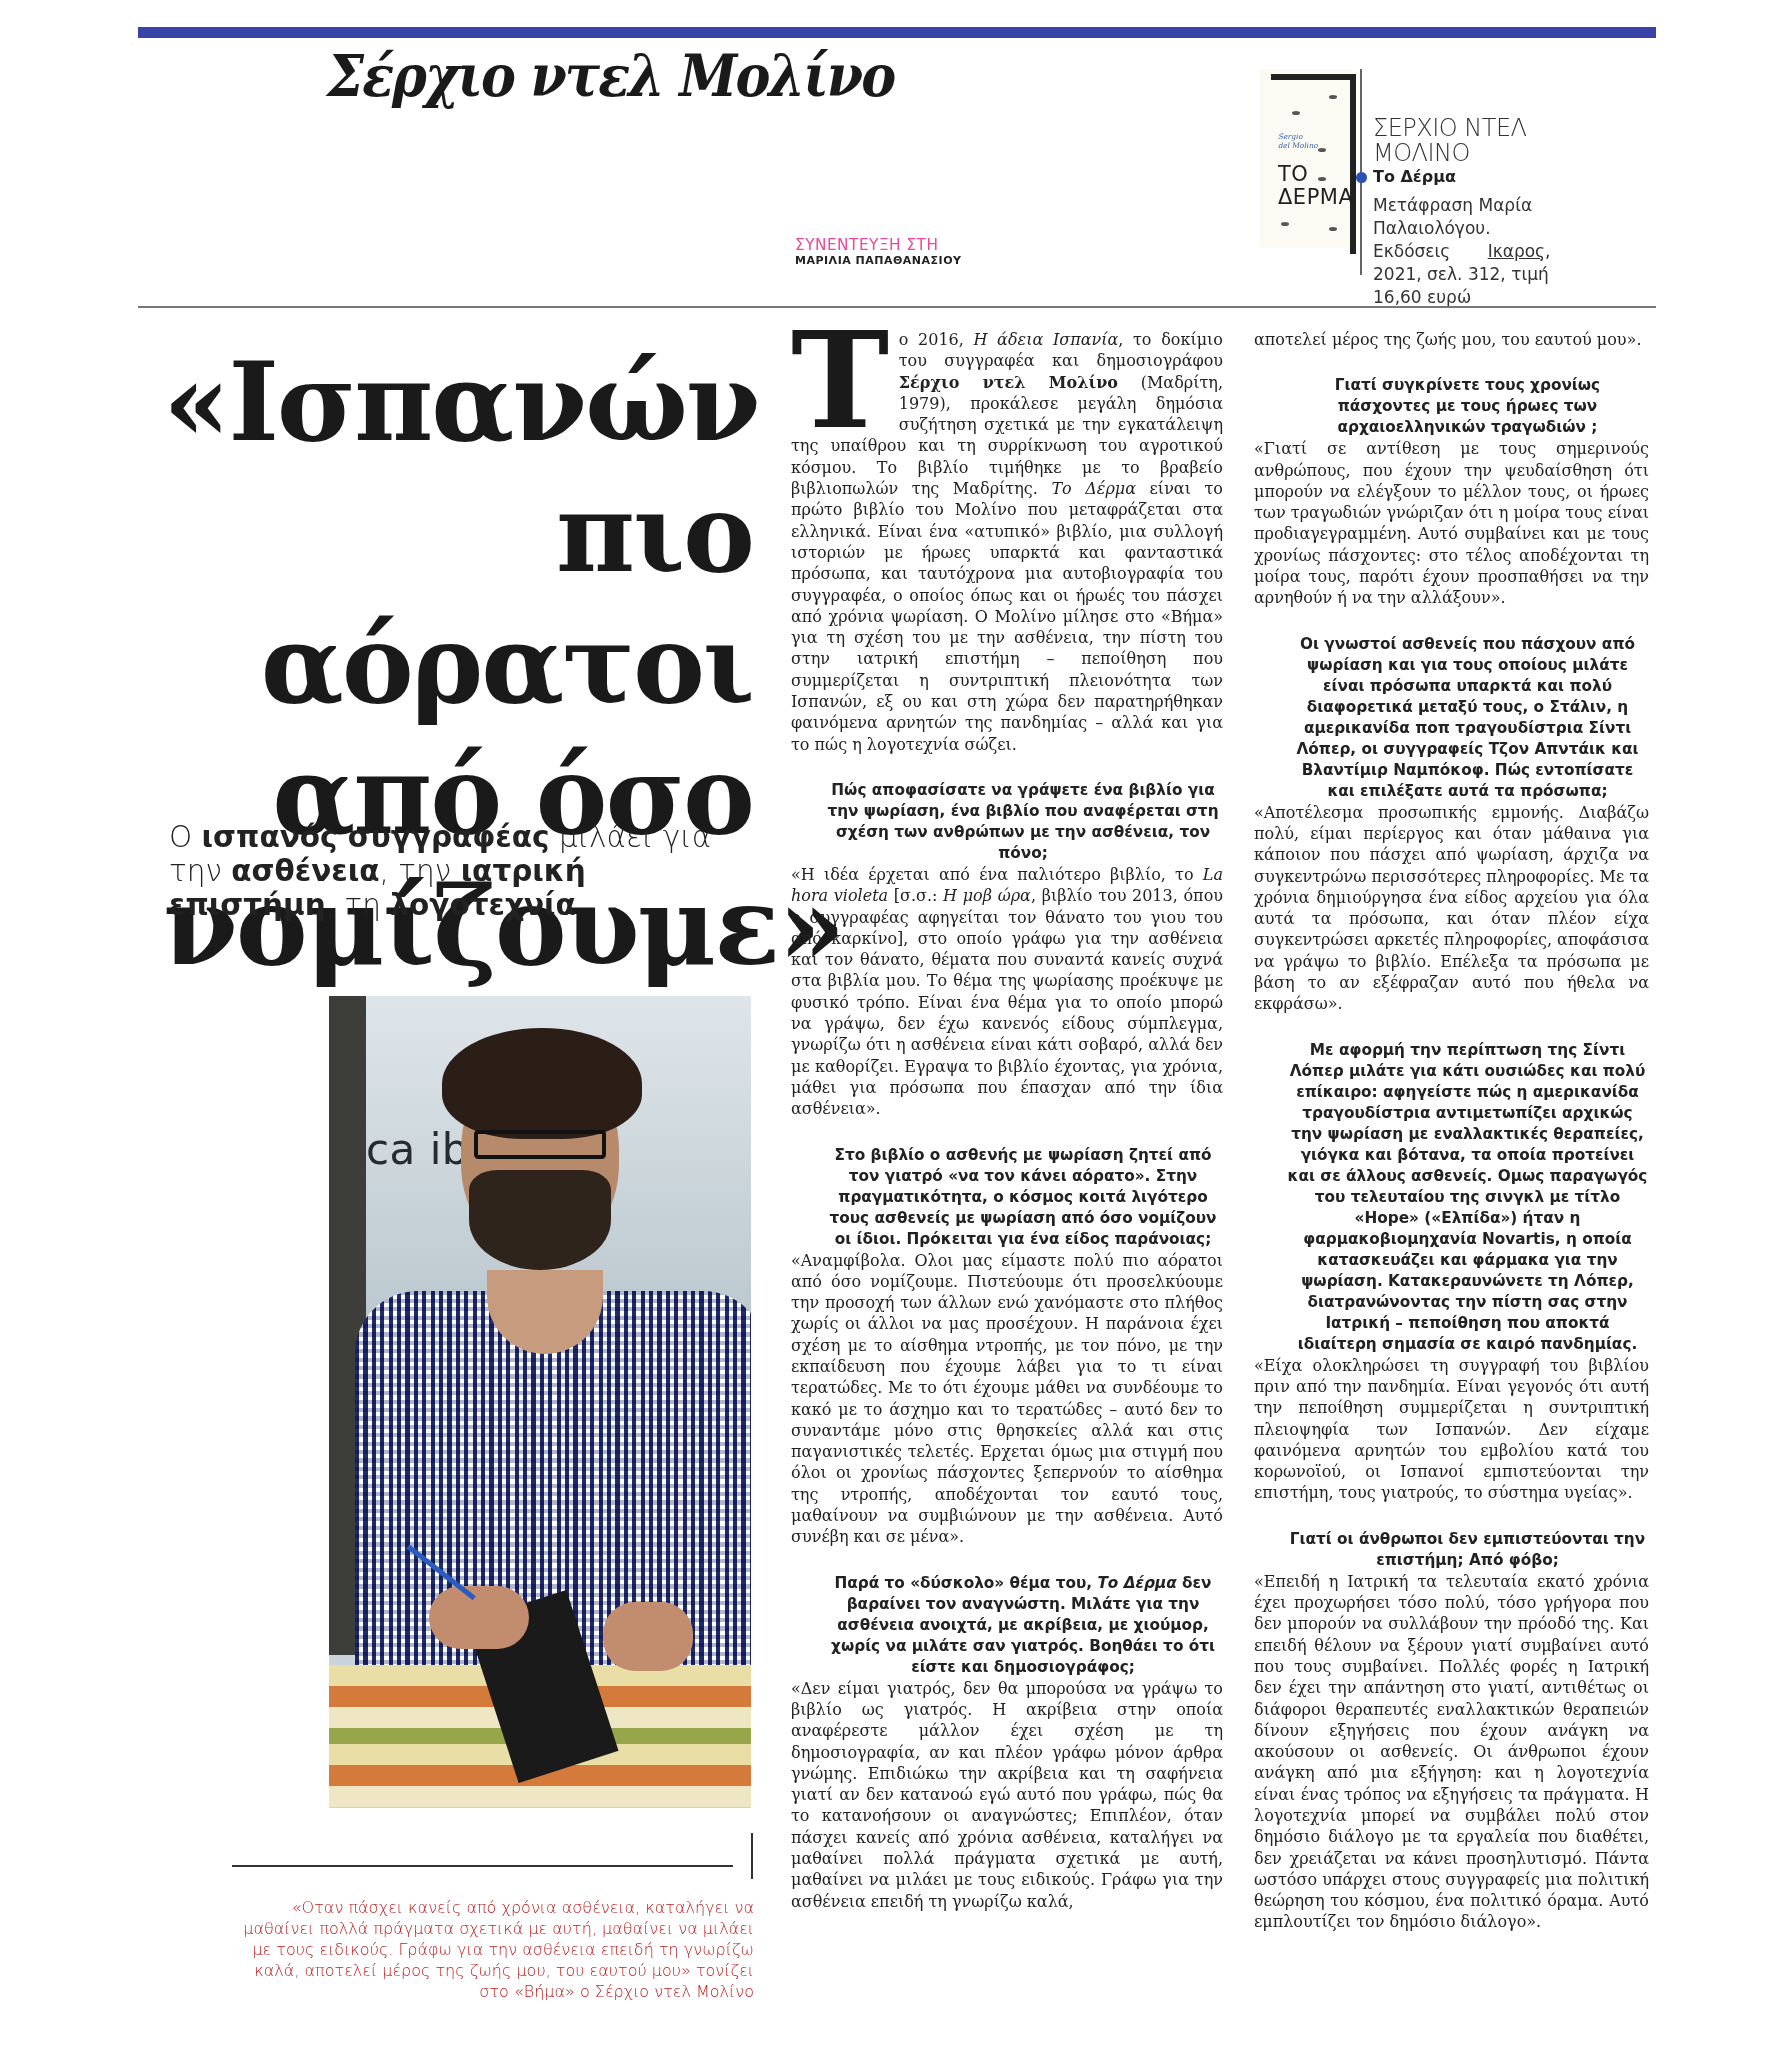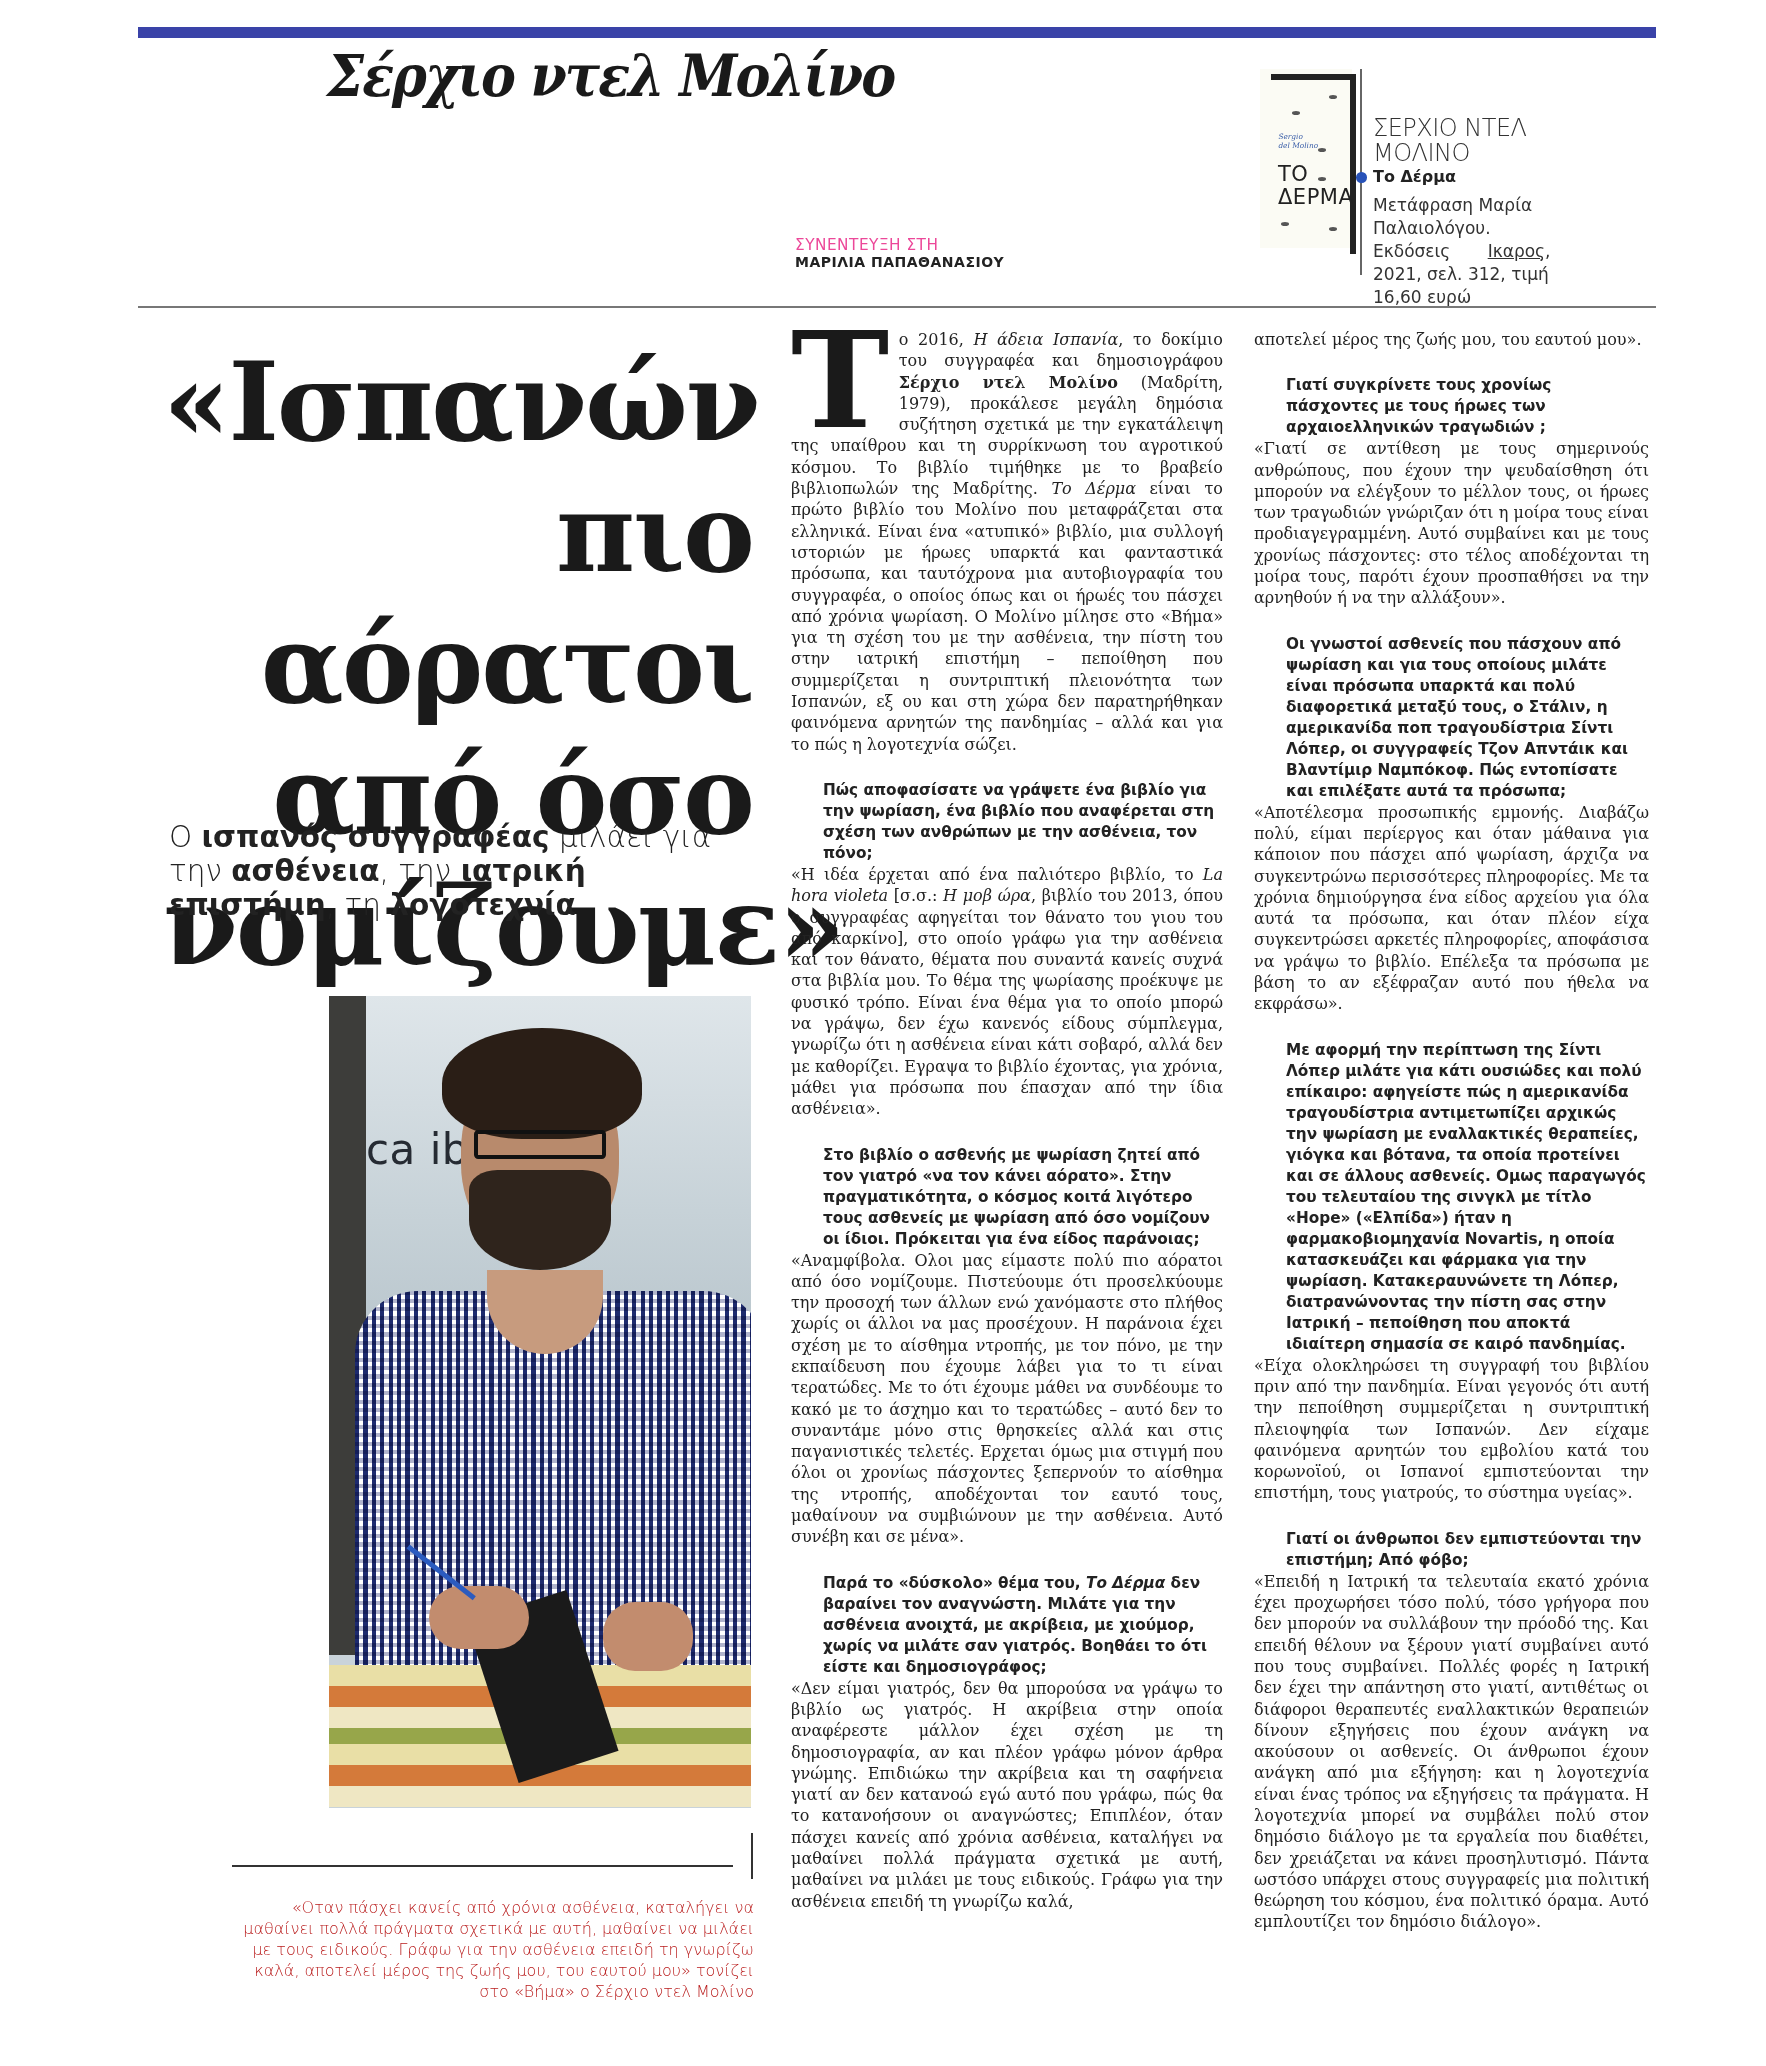--- a/index.html
+++ b/index.html
@@ -1,21 +1,21 @@
 <!DOCTYPE html>
 <html style="font-size:8.4px"><head>
 <meta charset="utf-8">
 <style>
   html, body { margin:0; padding:0; background:#ffffff; }
   body { width:1766px; height:2066px; position:relative; overflow:hidden; font-family:"DejaVu Serif", serif; color:#1d1d1d; }
   .topbar { position:absolute; left:138px; top:27px; width:1518px; height:10.5px; background:#3a43a8; }
   .kicker { position:absolute; left:327px; top:42px; font-family:"DejaVu Serif", serif; font-style:italic; font-weight:bold; font-size:57px; letter-spacing:-2.1px; color:#1a1a1a; transform:scaleX(0.92); transform-origin:left; }
   .byline { position:absolute; left:795px; top:236px; font-family:"DejaVu Sans", sans-serif; }
   .byline .pre { font-size:15.3px; color:#ec4899; letter-spacing:0.5px; font-weight:normal; }
-  .byline .name { font-size:14px; font-weight:bold; color:#222; letter-spacing:0.5px; }
+  .byline .name { font-size:11px; font-weight:bold; color:#222; letter-spacing:0.5px; }
   .rule-top { position:absolute; left:138px; top:306px; width:1518px; height:2.1px; background:#777; }
 
   .bookbox { position:absolute; left:1244px; top:58px; width:422px; height:232px; }
   .cover { position:absolute; left:16px; top:10.5px; width:92px; height:179px; background:#fbfbf4; }
   .cover-bracket { position:absolute; left:10.5px; top:5.3px; width:79px; height:174px; border-top:6.3px solid #222; border-right:6.3px solid #222; border-top-left-radius:16px 16px; border-top-left-radius:0; }
   .cover-author { position:absolute; left:18.4px; top:63px; font-family:"DejaVu Serif", serif; font-style:italic; font-size:7.4px; color:#3a5ea8; line-height:9.5px; }
   .cover-title { position:absolute; left:18px; top:94px; font-family:"DejaVu Sans", sans-serif; font-size:21px; color:#222; line-height:23px; letter-spacing:0.5px; }
   .cover-dot { position:absolute; width:8.4px; height:4.2px; border-radius:50%; background:#555; }
   .book-divider { position:absolute; left:116px; top:10.5px; width:1.6px; height:206px; background:#666; }
   .book-bullet { position:absolute; left:112px; top:114px; width:10.5px; height:10.5px; border-radius:50%; background:#2852b8; }
@@ -46,21 +46,21 @@
   .photo .pen { position:absolute; left:79px; top:548px; width:84px; height:5.3px; background:#2b5bbf; transform:rotate(38deg); transform-origin:left; }
 
   .caption-line { position:absolute; left:232px; top:1865px; width:501px; height:2.1px; background:#333; }
   .caption-notch2 { position:absolute; left:751px; top:1833px; width:2.1px; height:46px; background:#333; }
   .caption { position:absolute; left:232px; top:1897px; width:522px; text-align:right; font-family:"DejaVu Sans", sans-serif; font-size:16px; line-height:21px; color:#b91c1c; font-weight:200; }
 
   .col { position:absolute; font-family:"DejaVu Serif", serif; font-size:16px; line-height:21.3px; color:#222; text-align:justify; }
   .col-mid { left:791px; top:329px; width:432px; }
   .col-right { left:1254px; top:329px; width:395px; }
   .col p { margin:0; }
-  .col .q { font-family:"DejaVu Sans", sans-serif; font-weight:bold; font-size:15.3px; line-height:21px; color:#222; margin:25px 0 0 32px; text-align:left; }
+  .col .q { font-family:"DejaVu Sans", sans-serif; font-weight:bold; font-size:15.3px; line-height:21px; color:#222; margin:25px 0 0 32px; text-align:center; }
   .col .a { margin:0; }
   .dropcap { float:left; font-family:"DejaVu Serif", serif; font-weight:bold; font-size:132px; line-height:100px; margin:2.1px 9.5px 0 0; color:#1a1a1a; }
   i { font-style:italic; }
 </style>
 </head>
 <body>
 
 <div class="topbar"></div>
 <div class="kicker">Σέρχιο ντελ Μολίνο</div>
 

